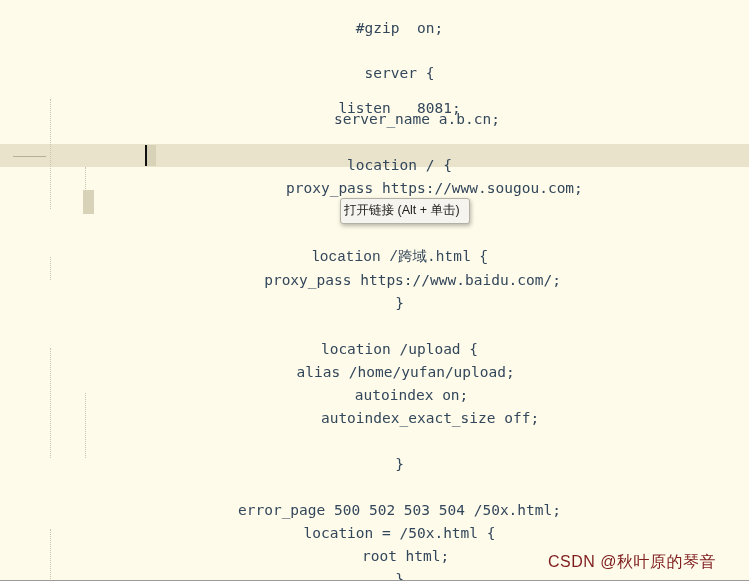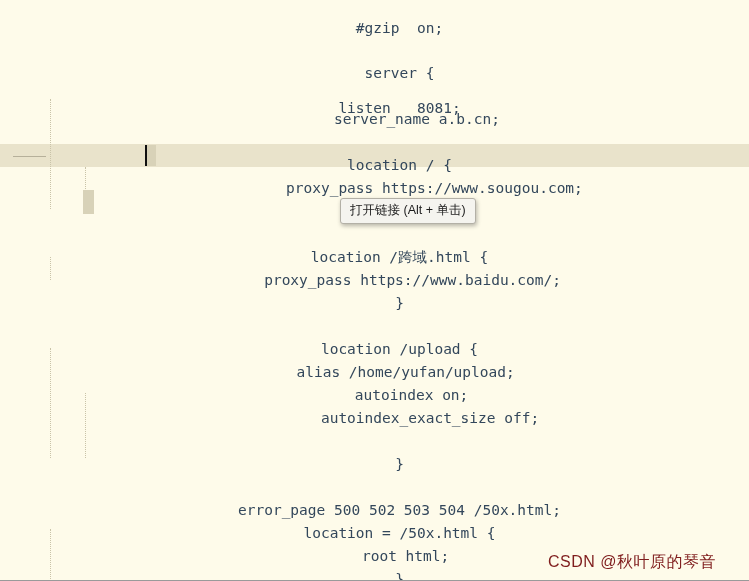--- a/index.html
+++ b/index.html
@@ -89,21 +89,21 @@
     position: absolute;
     z-index: 10;
     background: #f5f4ef;
     border: 1px solid #b3b0a6;
     border-radius: 3px;
     box-shadow: 1px 2px 4px rgba(0,0,0,0.28);
     font-family: "Liberation Sans", "DejaVu Sans", sans-serif;
     font-size: 12.5px;
     color: #1c1c1c;
     line-height: 1;
-    padding: 5px 9px 6px 9px;
+    padding: 5px 9px 6px 3px;
     white-space: nowrap;
   }
 
   
   #watermark {
     position: absolute;
     z-index: 9;
     font-family: "Liberation Sans", "DejaVu Sans", sans-serif;
     font-size: 16px;
     color: #7f1d1d;
@@ -136,21 +136,21 @@
     <div class="code-line" style="top:8px;">#gzip  on;</div>
     <div class="code-line blank" style="top:31px;"></div>
     <div class="code-line" style="top:53px;">server {</div>
     <div class="code-line" style="top:76px;margin-top:12px;">listen   8081;</div>
     <div class="code-line" style="top:99px;">    server_name a.b.cn;</div>
     <div class="code-line blank" style="top:122px;"></div>
     <div class="code-line" style="top:145px;">location / {</div>
     <div class="code-line" style="top:168px;">        proxy_pass https://www.sougou.com;</div>
     <div class="code-line" style="top:191px;">    }</div>
     <div class="code-line blank" style="top:214px;"></div>
-    <div class="code-line" style="top:237px;">location /跨域.html {</div>
+    <div class="code-line" style="top:237px;font-family:Liberation Mono, monospace;">location /跨域.html {</div>
     <div class="code-line" style="top:260px;">   proxy_pass https://www.baidu.com/;</div>
     <div class="code-line" style="top:283px;">}</div>
     <div class="code-line blank" style="top:306px;"></div>
     <div class="code-line" style="top:329px;">location /upload {</div>
     <div class="code-line" style="top:352px;padding-left:36px;">   alias /home/yufan/upload;</div>
     <div class="code-line" style="top:375px;padding-left:48px;">   autoindex on;</div>
     <div class="code-line" style="top:398px;">       autoindex_exact_size off;</div>
     <div class="code-line" style="top:444px;">}</div>
     <div class="code-line blank" style="top:467px;"></div>
     <div class="code-line" style="top:490px;">error_page 500 502 503 504 /50x.html;</div>

